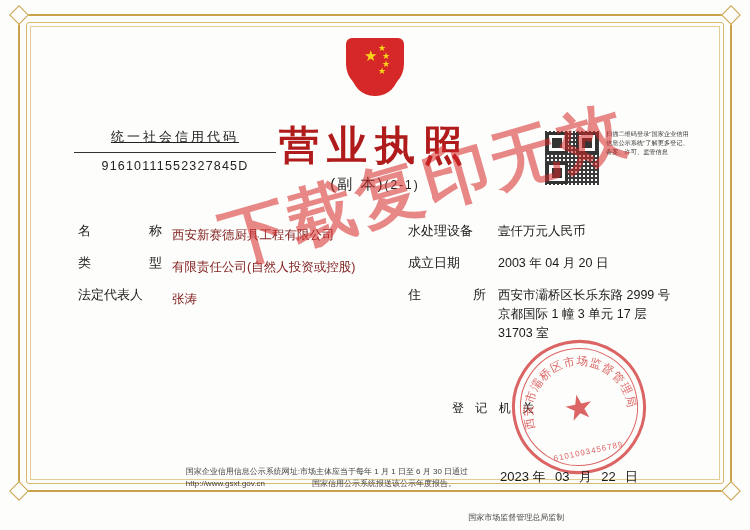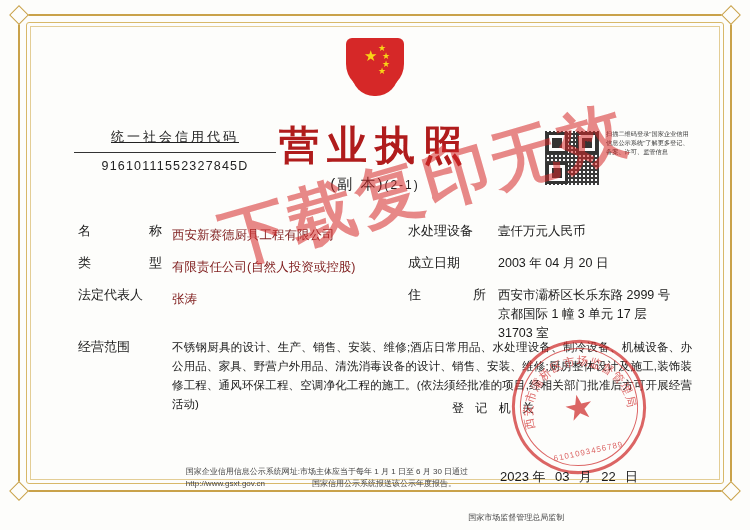--- a/index.html
+++ b/index.html
@@ -252,24 +252,20 @@
     <div class="row" style="min-height:38px">
       <div class="lbl" style="display:block;letter-spacing:0">法定代表人</div>
       <div class="val">张涛</div>
       <div class="lbl-r">
           <span>住</span>
           <span>所</span>
         </div>
       <div class="val-r">西安市灞桥区长乐东路 2999 号京都国际 1 幢 3 单元 17 层 31703 室</div>
     </div>
 
-    <div class="row" style="min-height:100px">
-      <div class="lbl" style="display:block;letter-spacing:0">经营范围</div>
-      <div class="scope">不锈钢厨具的设计、生产、销售、安装、维修;酒店日常用品、水处理设备、制冷设备、机械设备、办公用品、家具、野营户外用品、清洗消毒设备的设计、销售、安装、维修;厨房整体设计及施工,装饰装修工程、通风环保工程、空调净化工程的施工。(依法须经批准的项目,经相关部门批准后方可开展经营活动)</div>
-    </div>
 
   </div>
 
   <div class="reg-auth">登 记 机 关</div>
 
   <div class="seal">
     <div class="ring"></div>
     <svg class="arc" viewBox="0 0 128 128">
       <defs>
         <path id="arcpath" d="M 16,70 A 48,48 0 1 1 112,70"></path>

